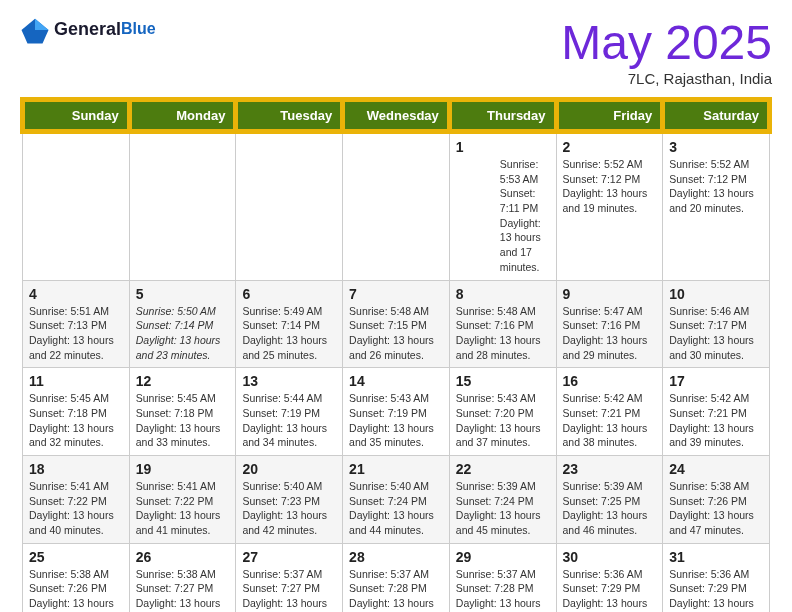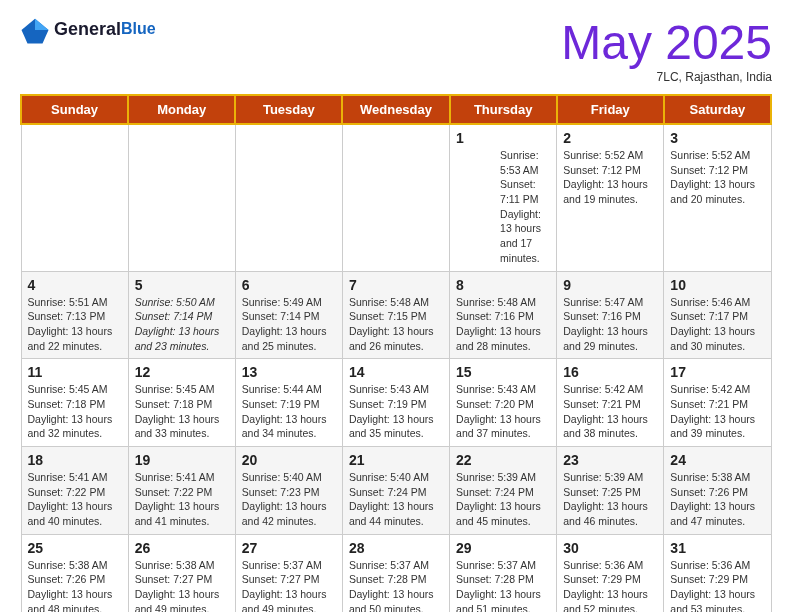--- a/index.html
+++ b/index.html
@@ -6,30 +6,30 @@
     body { font-family: Arial, sans-serif; background: #fff; width: 792px; min-height: 612px; }
     .page { width: 792px; padding: 15px 20px; }
     .header { display: flex; justify-content: space-between; align-items: flex-start; margin-bottom: 10px; }
     .logo { display: flex; align-items: center; }
     .logo-text { display: flex; flex-direction: row; line-height: 1.1; }
     .logo-general { font-size: 18px; font-weight: bold; color: #1a1a2e; }
     .logo-blue { font-size: 16px; font-weight: bold; color: #1565c0; }
     .logo-icon { width: 30px; height: 30px; margin-right: 4px; }
     .title-area { text-align: right; }
     .month-title { font-size: 48px; font-weight: normal; color: #6d28d9; }
-    .subtitle { font-size: 12px; color: #333; }
+    .subtitle { font-size: 15px; color: #333; }
     table { width: 100%; border-collapse: collapse; }
     thead tr th {
-      background-color: #c2410c;
+      background-color: #4d7c0f;
       color: #fff;
       font-size: 13px;
       font-weight: bold;
       padding: 6px 8px;
-      text-align: center;
-      border: 2px solid #eab308;
+      text-align: right;
+      border: 5px solid #eab308;
     }
     tbody tr td {
       vertical-align: top;
       border: 1px solid #ccc;
       padding: 5px 6px;
       width: calc(100%/7);
       min-height: 80px;
       font-size: 11px;
       color: #222;
       background: #fff;

